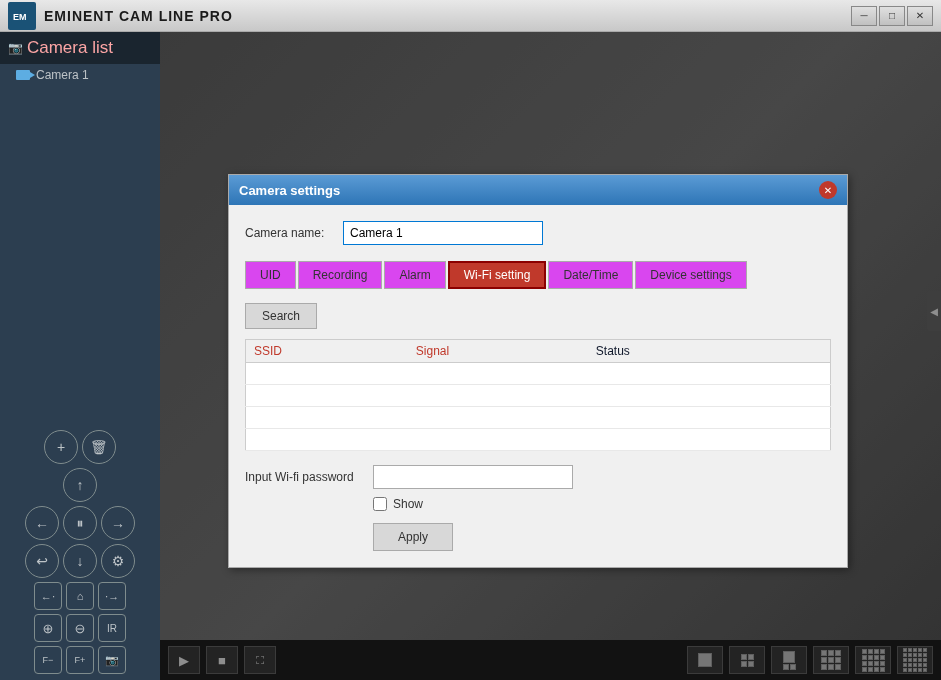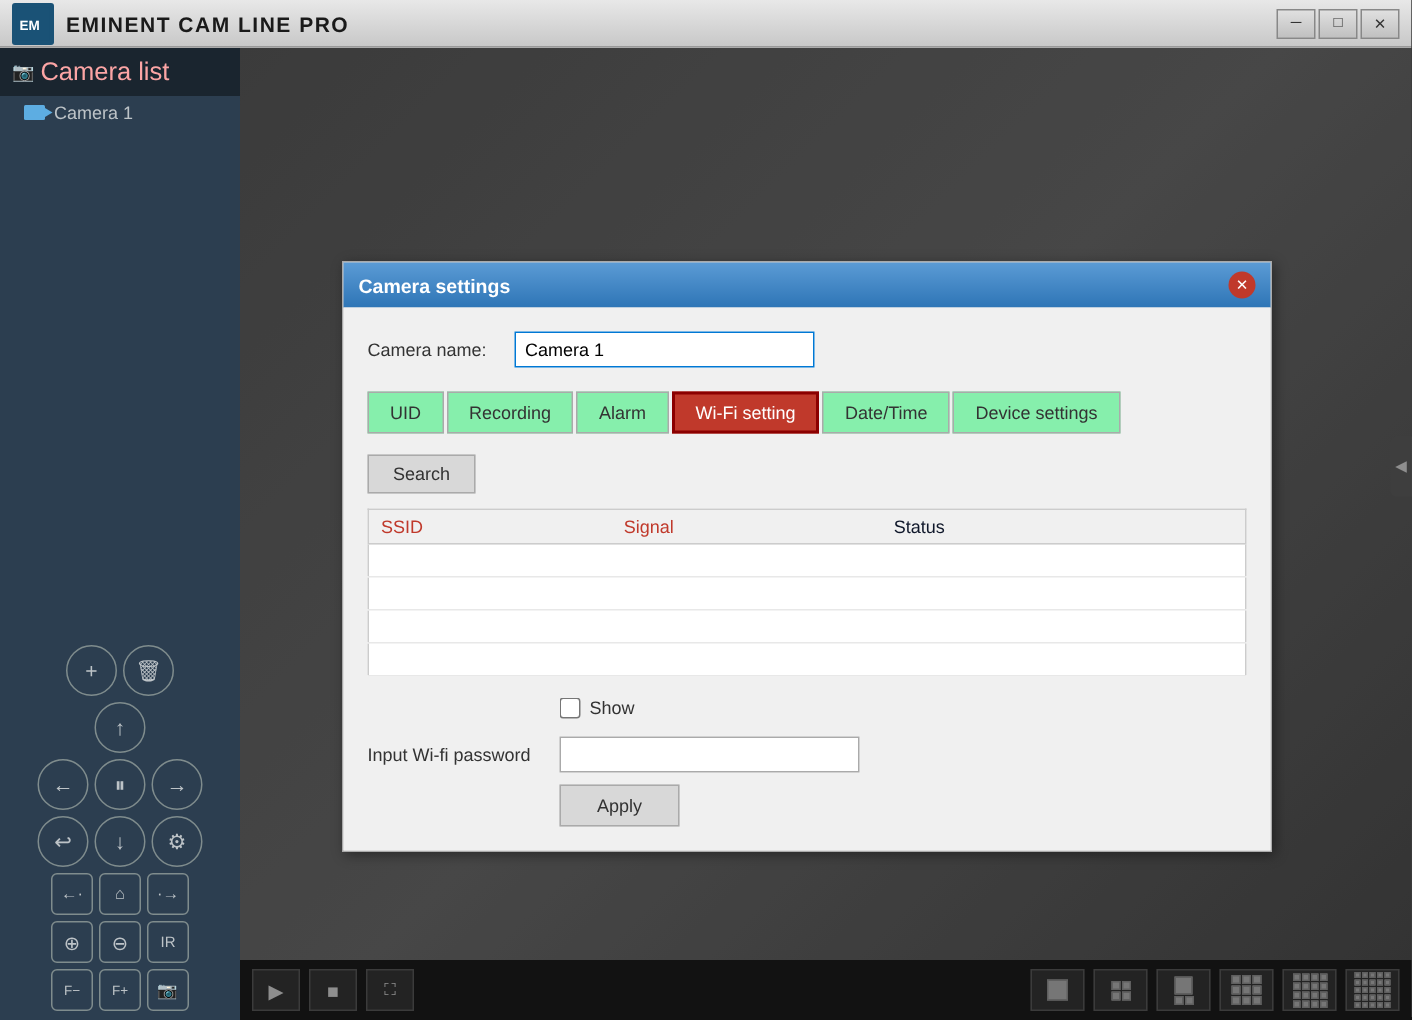--- a/index.html
+++ b/index.html
@@ -299,21 +299,21 @@
     }
 
     
     #tabs-row {
       display: flex;
       gap: 2px;
       margin-bottom: 14px;
     }
     .tab-btn {
       padding: 5px 14px;
-      background: #86efac;
+      background: #d946ef;
       border: 1px solid #aaa;
       cursor: pointer;
       font-size: 12px;
       color: #333;
     }
     .tab-btn.wifi-active {
       background: #c0392b;
       color: white;
       border: 2px solid #8b0000;
     }
@@ -666,32 +666,32 @@
               <tr>
                 <td></td>
                 <td></td>
                 <td></td>
                 <td></td>
               </tr>
             </tbody>
           </table>
 
           
+          <div id="password-row">
+            <label id="password-label">Input Wi-fi password</label>
+            <input id="password-input" type="password" style="width: 200px; height: 24px; border: 1px solid rgb(170, 170, 170); padding: 2px 6px; font-size: 12px;">
+          </div>
+
+          
           <div id="show-row">
             <input type="checkbox" id="show-checkbox" style="">
             <label id="show-label" for="show-checkbox">Show</label>
           </div>
 
           
-          <div id="password-row">
-            <label id="password-label">Input Wi-fi password</label>
-            <input id="password-input" type="password" style="width: 200px; height: 24px; border: 1px solid rgb(170, 170, 170); padding: 2px 6px; font-size: 12px;">
-          </div>
-
-          
           <button id="apply-btn">Apply</button>
 
         </div>
       </div>
     </div>
 
   </div>
 </div>
 
 </body></html>

